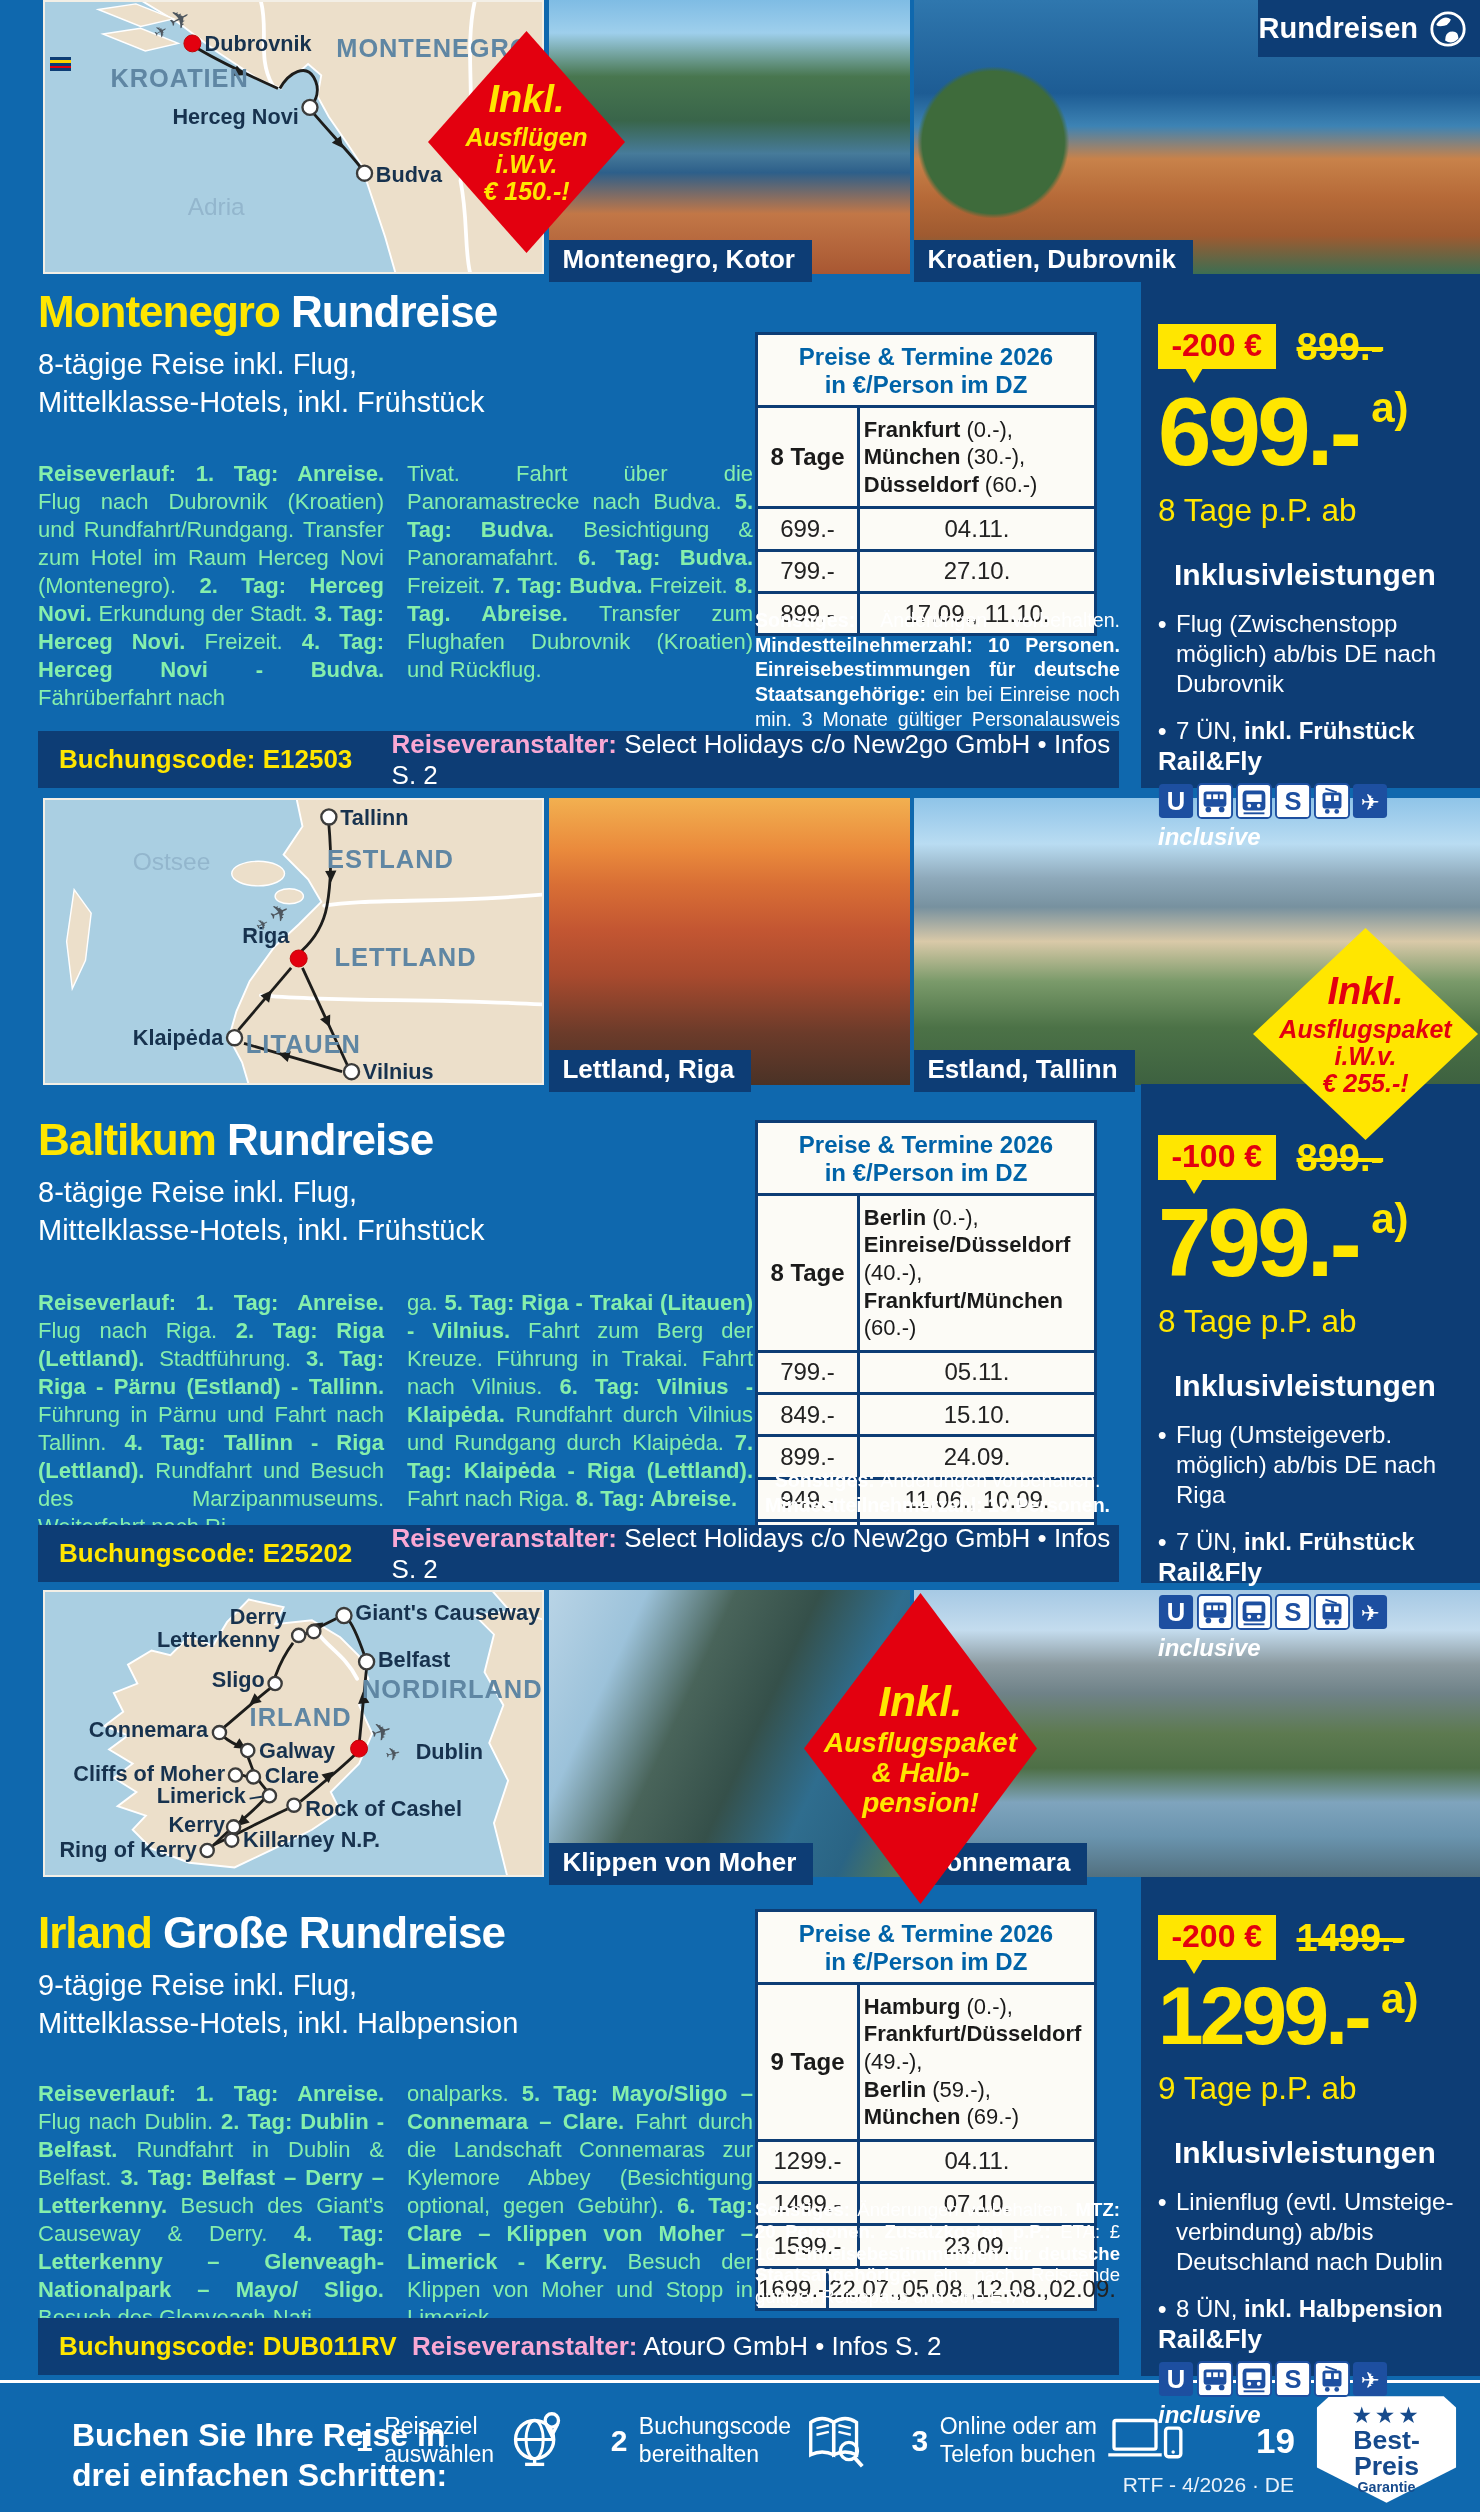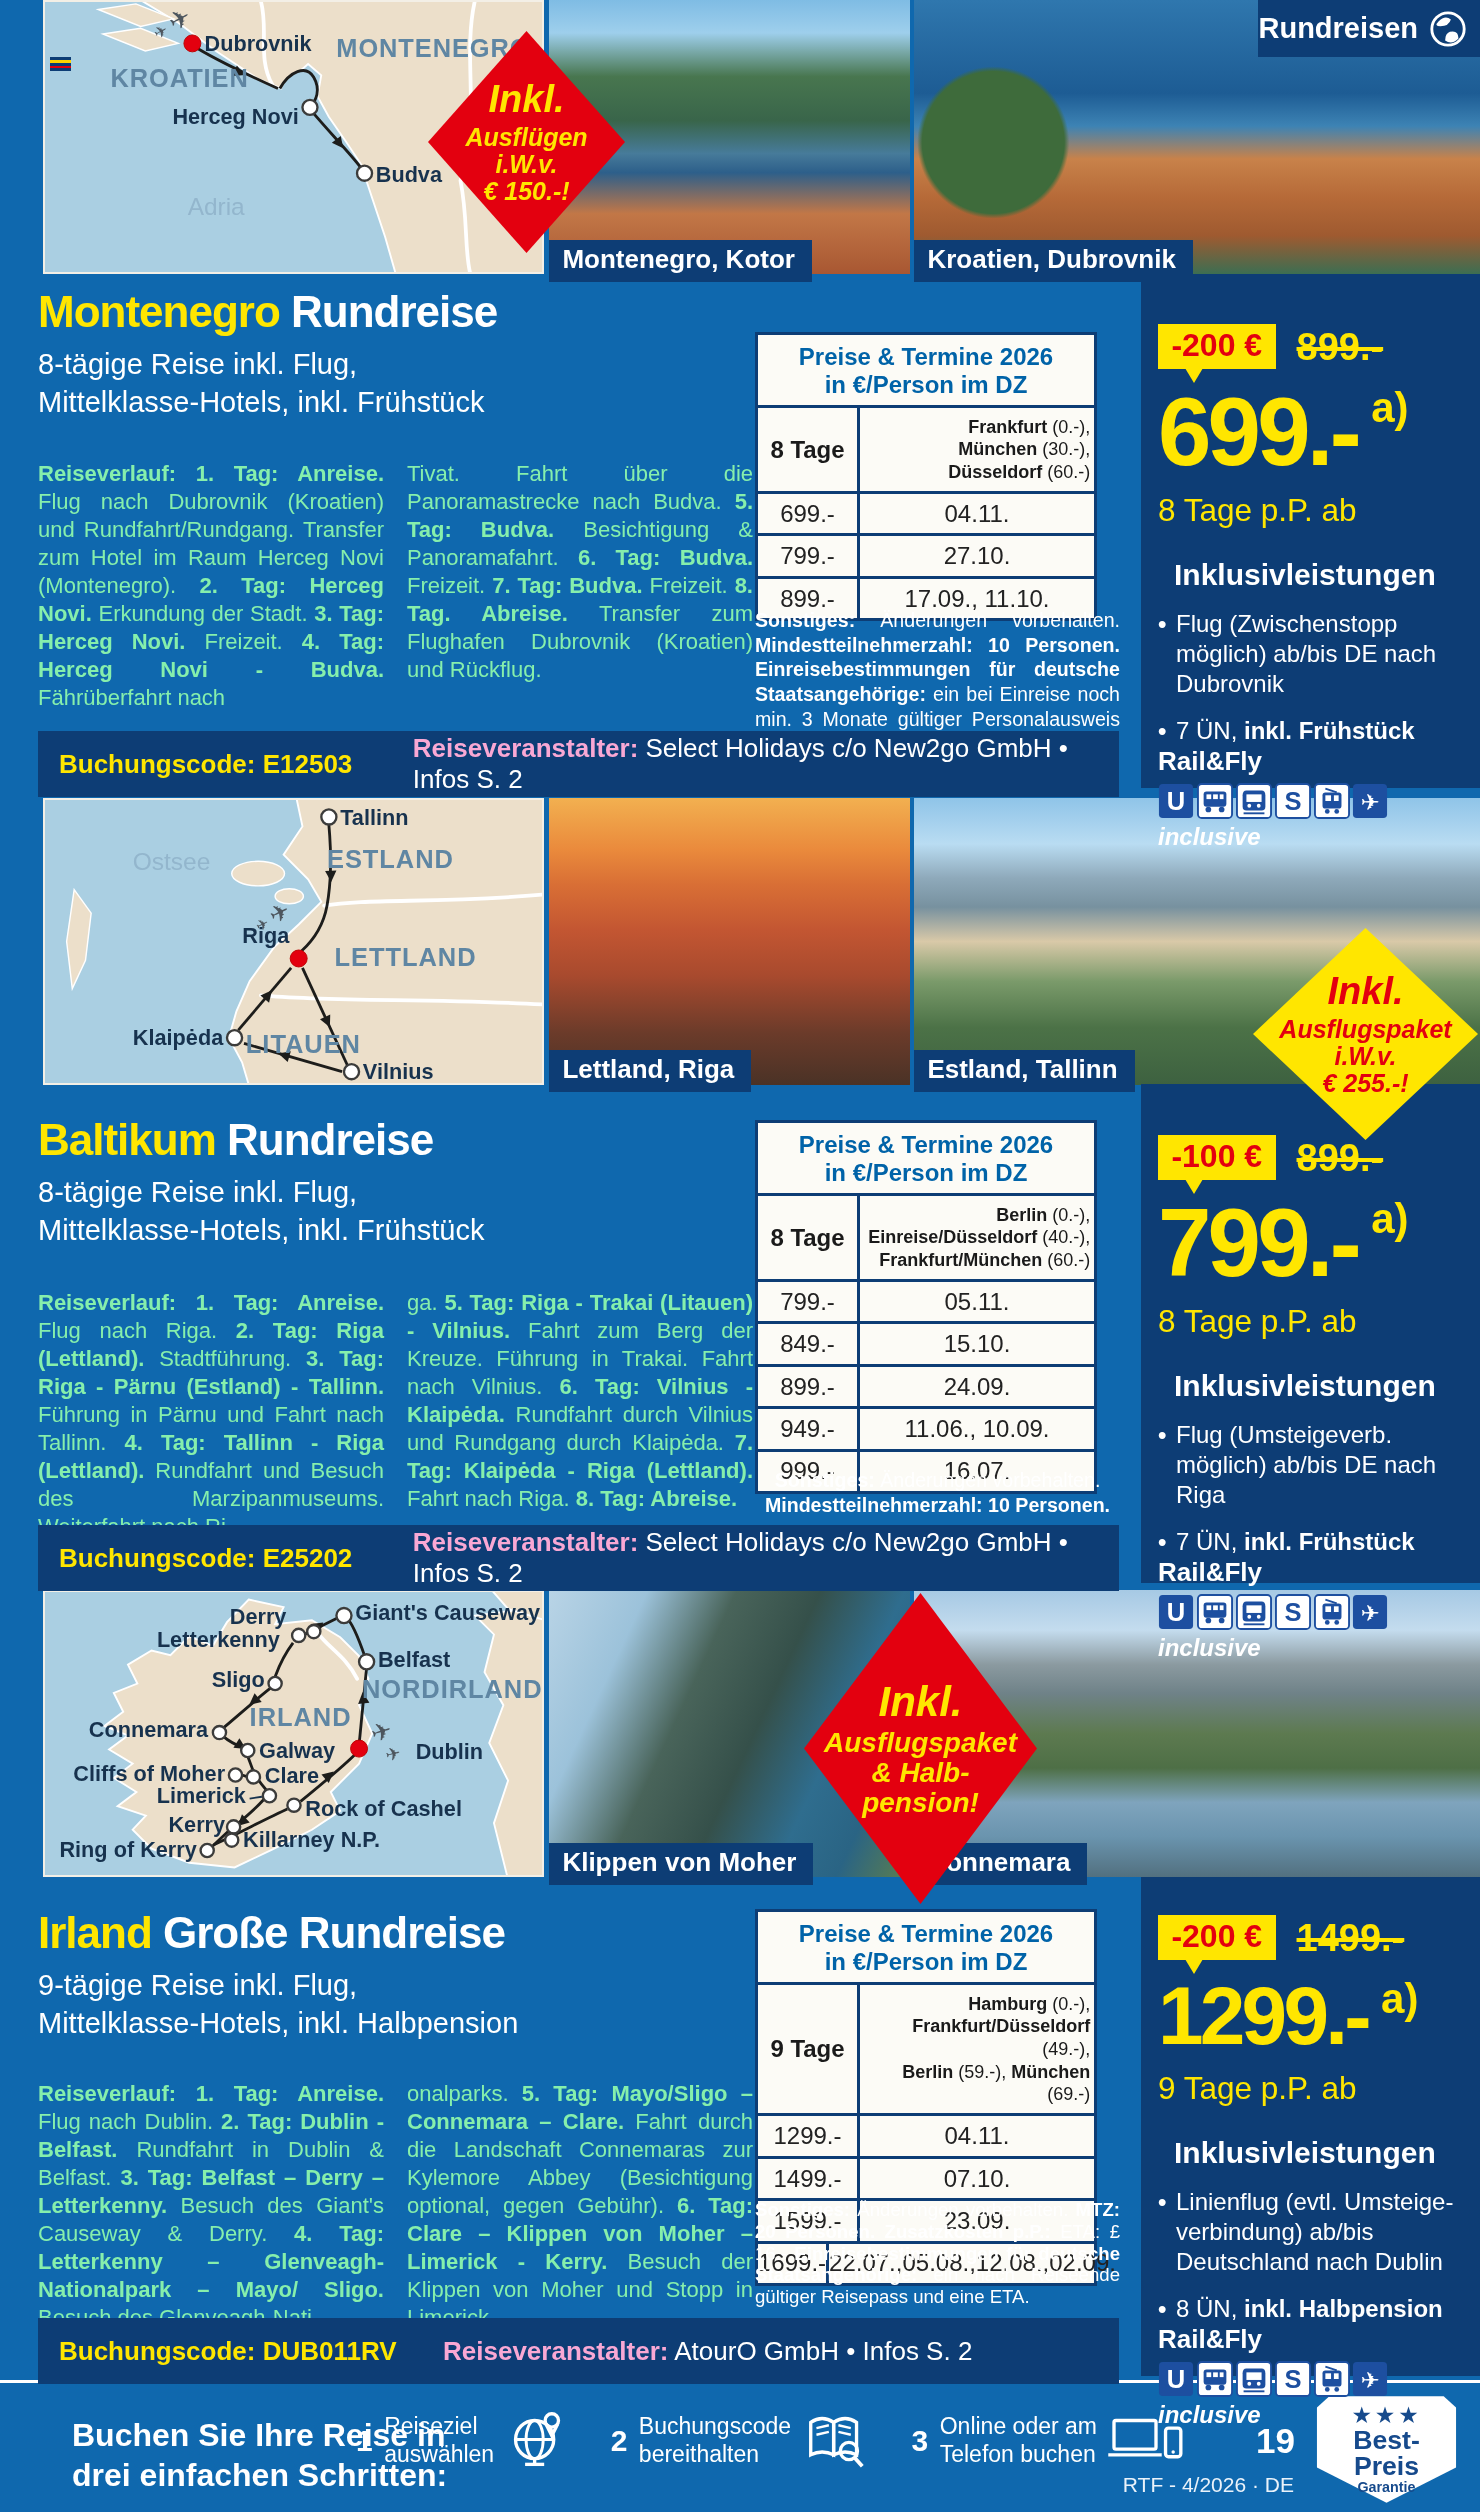--- a/index.html
+++ b/index.html
@@ -40,21 +40,21 @@
   .bodycols{position:absolute;left:38px;width:715px;display:flex;gap:23px;color:#86efac;
             font-size:22px;line-height:1.27;text-align:justify;z-index:3;}
   .bodycols>div{flex:1;}
   
   .ptable{position:absolute;width:342px;background:#fcfbf6;border:3.8px solid #0d3d75;box-sizing:border-box;z-index:3;}
   .pt-title{color:#0063a8;font-weight:bold;font-size:24px;text-align:center;line-height:1.18;
             padding:7.6px 3.8px 5.7px;border-bottom:3.8px solid #0d3d75;}
   .pt-head{display:flex;border-bottom:3.8px solid #0d3d75;color:#1a1a1a;}
   .pt-dur{width:99px;border-right:3.8px solid #0d3d75;display:flex;align-items:center;justify-content:center;
           font-weight:bold;font-size:24px;}
-  .pt-air{flex:1;text-align:right;font-size:18px;line-height:1.26;padding:7.6px 3.8px;}
+  .pt-air{flex:1;text-align:left;font-size:22px;line-height:1.26;padding:7.6px 3.8px;}
   .pt-row{display:flex;border-bottom:3.8px solid #0d3d75;color:#222;font-size:24px;}
   .pt-row:last-child{border-bottom:none;}
   .pt-price{width:99px;border-right:3.8px solid #0d3d75;text-align:center;padding:5.7px 0;}
   .pt-dates{flex:1;text-align:center;padding:5.7px 0;}
   .pt-note{position:absolute;width:365px;color:#fff;font-size:19.6px;line-height:1.26;text-align:justify;z-index:3;}
   .pt-note.center{text-align:center;}
   .pt-note.tight{font-size:18.6px;line-height:1.17;}
   
   .offer{position:absolute;left:1141px;width:339px;background:#0d3d75;box-sizing:border-box;
          padding:0 17px;display:flex;flex-direction:column;z-index:5;color:#fff;}
@@ -72,22 +72,22 @@
   .pp{color:#ffe600;font-size:31.5px;margin-top:15.3px;}
   .incl-title{font-size:30px;font-weight:bold;margin-top:29px;margin-left:16px;}
   .bullet{display:flex;gap:9.6px;font-size:24px;line-height:1.25;margin-top:17px;}
   .bullet .dot{font-weight:bold;}
   .railfly{margin-top:auto;padding-bottom:13.4px;}
   .rf-label{font-size:26px;font-weight:bold;}
   .rf-icons{display:flex;gap:2.9px;margin:5.7px 0 3.8px;}
   .rf-icons svg{display:block;}
   .rf-inclusive{font-size:24px;font-weight:bold;font-style:italic;}
   
-  .bbar{position:absolute;left:38px;width:1081px;height:66px;background:#0d3d75;display:flex;
-        align-items:center;font-size:26px;z-index:3;gap:31px;}
+  .bbar{position:absolute;left:38px;width:1081px;height:57px;background:#0d3d75;display:flex;
+        align-items:center;font-size:26px;z-index:3;}
   .bb-code{width:374px;padding-left:21px;color:#ffe600;font-weight:bold;box-sizing:border-box;}
   .bb-op{color:#fff;}
   .bb-op .oplabel{color:#f9a8d4;font-weight:bold;}
   
   .f-line{position:absolute;left:0;top:2380px;width:1481px;height:2.9px;background:#fff;z-index:2;}
   .f-cta{position:absolute;left:72px;top:2415px;color:#fff;font-size:32px;font-weight:bold;line-height:1.25;z-index:3;}
   .f-steps{position:absolute;left:356px;top:2409px;display:flex;gap:42px;align-items:center;color:#fff;z-index:3;}
   .step{display:flex;align-items:center;gap:11.5px;}
   .s-num{font-size:30px;font-weight:bold;}
   .s-label{font-size:23px;line-height:1.2;}

